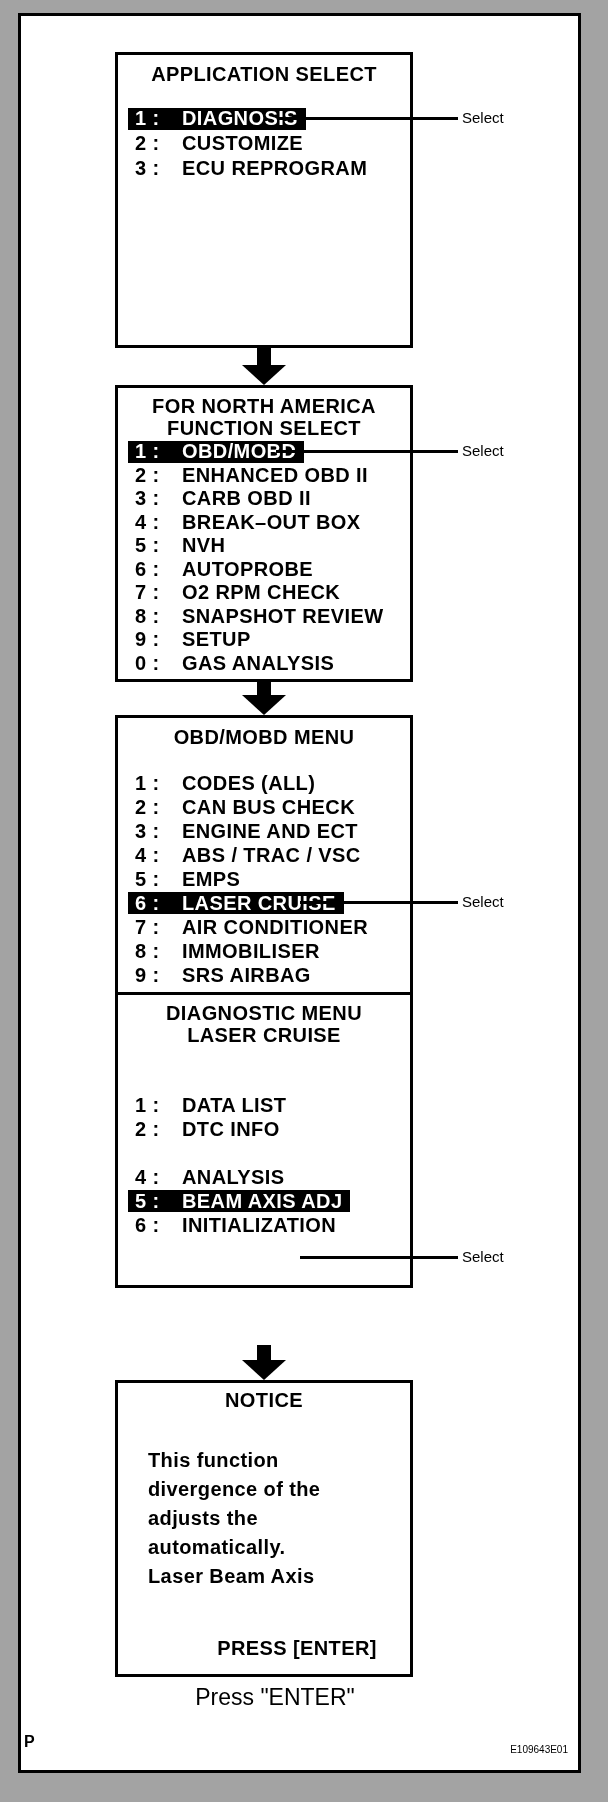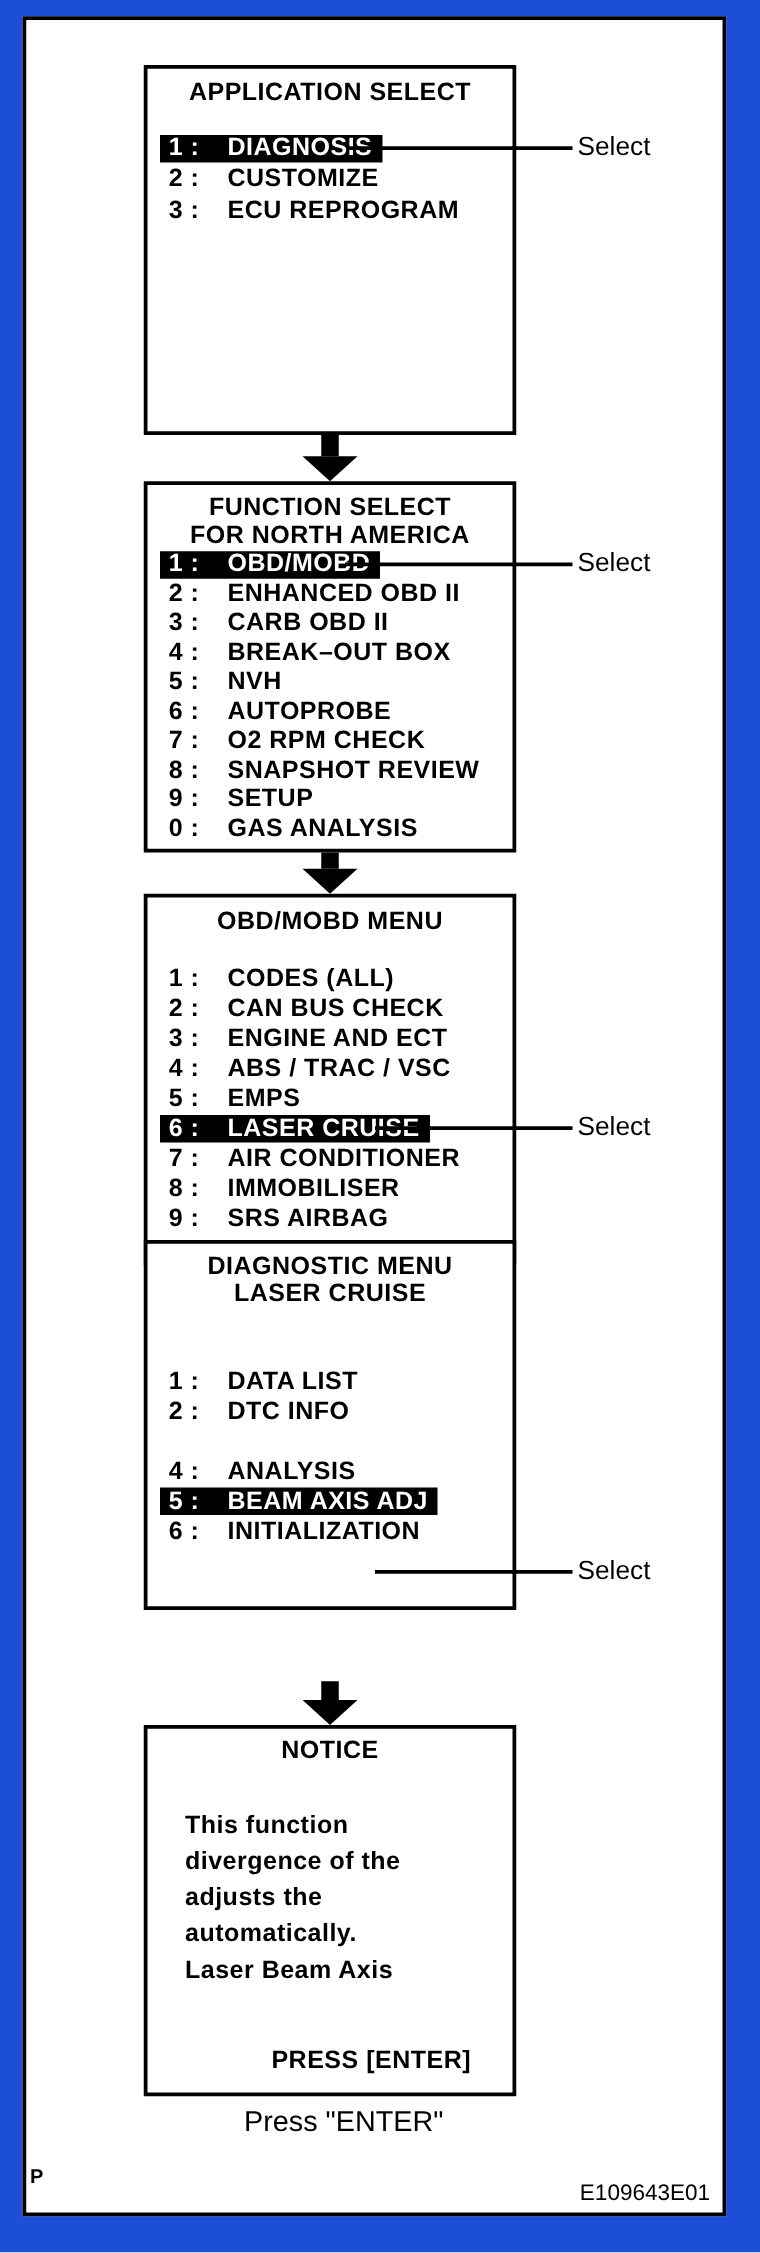--- a/index.html
+++ b/index.html
@@ -1,17 +1,17 @@
 <!DOCTYPE html>
 <html><head>
 <meta charset="utf-8">
 <style>
   html,body{margin:0;padding:0;background:#fff;}
   body{font-family:"Liberation Sans","DejaVu Sans",sans-serif;color:#000;}
-  .canvas{position:relative;width:608px;height:1802px;background:#1d4ed8;overflow:hidden;}
+  .canvas{position:relative;width:608px;height:1802px;background:#a3a3a3;overflow:hidden;}
   .frame{position:absolute;left:18px;top:13px;width:563px;height:1760px;
          border:3px solid #000;box-sizing:border-box;background:#fff;}
   .screen{position:absolute;left:115px;width:298px;border:3px solid #000;
           box-sizing:border-box;background:#fff;font-weight:bold;font-size:20px;letter-spacing:0.4px;}
   .title{text-align:center;line-height:21px;margin-top:9px;}
   .title.two{margin-top:7px;line-height:22px;}
   .menu{position:absolute;left:0;width:100%;}
   .row{display:flex;align-items:center;height:24px;}
   .row-h25 .row{height:25px;}
   .row-h235 .row{height:23.5px;}
@@ -20,26 +20,26 @@
   .inner.hl{background:#000;color:#fff;}
   .prefix{display:inline-block;width:47px;}
   .notice-body{position:absolute;top:63px;left:30px;line-height:29px;}
   .press-enter{position:absolute;top:254px;left:0;width:100%;text-align:center;padding-left:33px;}
   .arrow{position:absolute;left:242px;width:44px;}
   .arrow .stem{width:14px;margin:0 auto;background:#000;}
   .arrow .head{width:0;height:0;margin:0 auto;
                border-left:22px solid transparent;border-right:22px solid transparent;
                border-top:20px solid #000;}
   .callout-line{position:absolute;height:3px;background:#000;}
-  .select-label{position:absolute;left:462px;font-size:21px;line-height:24px;font-weight:normal;}
+  .select-label{position:absolute;left:462px;font-size:15px;line-height:24px;font-weight:normal;}
   .caption{position:absolute;left:115px;width:320px;top:1684px;text-align:center;
            font-size:23px;font-weight:normal;}
   .page-marker{position:absolute;left:24px;top:1732px;font-size:16px;font-weight:bold;line-height:20px;}
   .figure-code{position:absolute;left:368px;width:200px;top:1744px;text-align:right;
-               font-size:18px;font-weight:normal;}
+               font-size:10px;font-weight:normal;}
 </style>
 </head>
 <body>
 
 <div class="canvas">
   <div class="frame"></div>
 
   <div class="screen row-h25" style="top:52px;height:296px;">
     <div class="title">
       <div>APPLICATION SELECT</div>
@@ -66,22 +66,22 @@
     </div>
   </div>
 
   <div class="arrow" style="top:348px;">
     <div class="stem" style="height:17px;"></div>
       <div class="head"></div>
   </div>
 
   <div class="screen row-h235" style="top:385px;height:297px;">
     <div class="title two">
+      <div>FOR NORTH AMERICA</div>
       <div>FUNCTION SELECT</div>
-      <div>FOR NORTH AMERICA</div>
     </div>
     <div class="menu" style="top:52px;">
       <div class="row">
         <span class="inner hl">
           <span class="prefix">1 :</span>
           <span>OBD/MOBD</span>
         </span>
       </div>
       <div class="row">
         <span class="inner">

